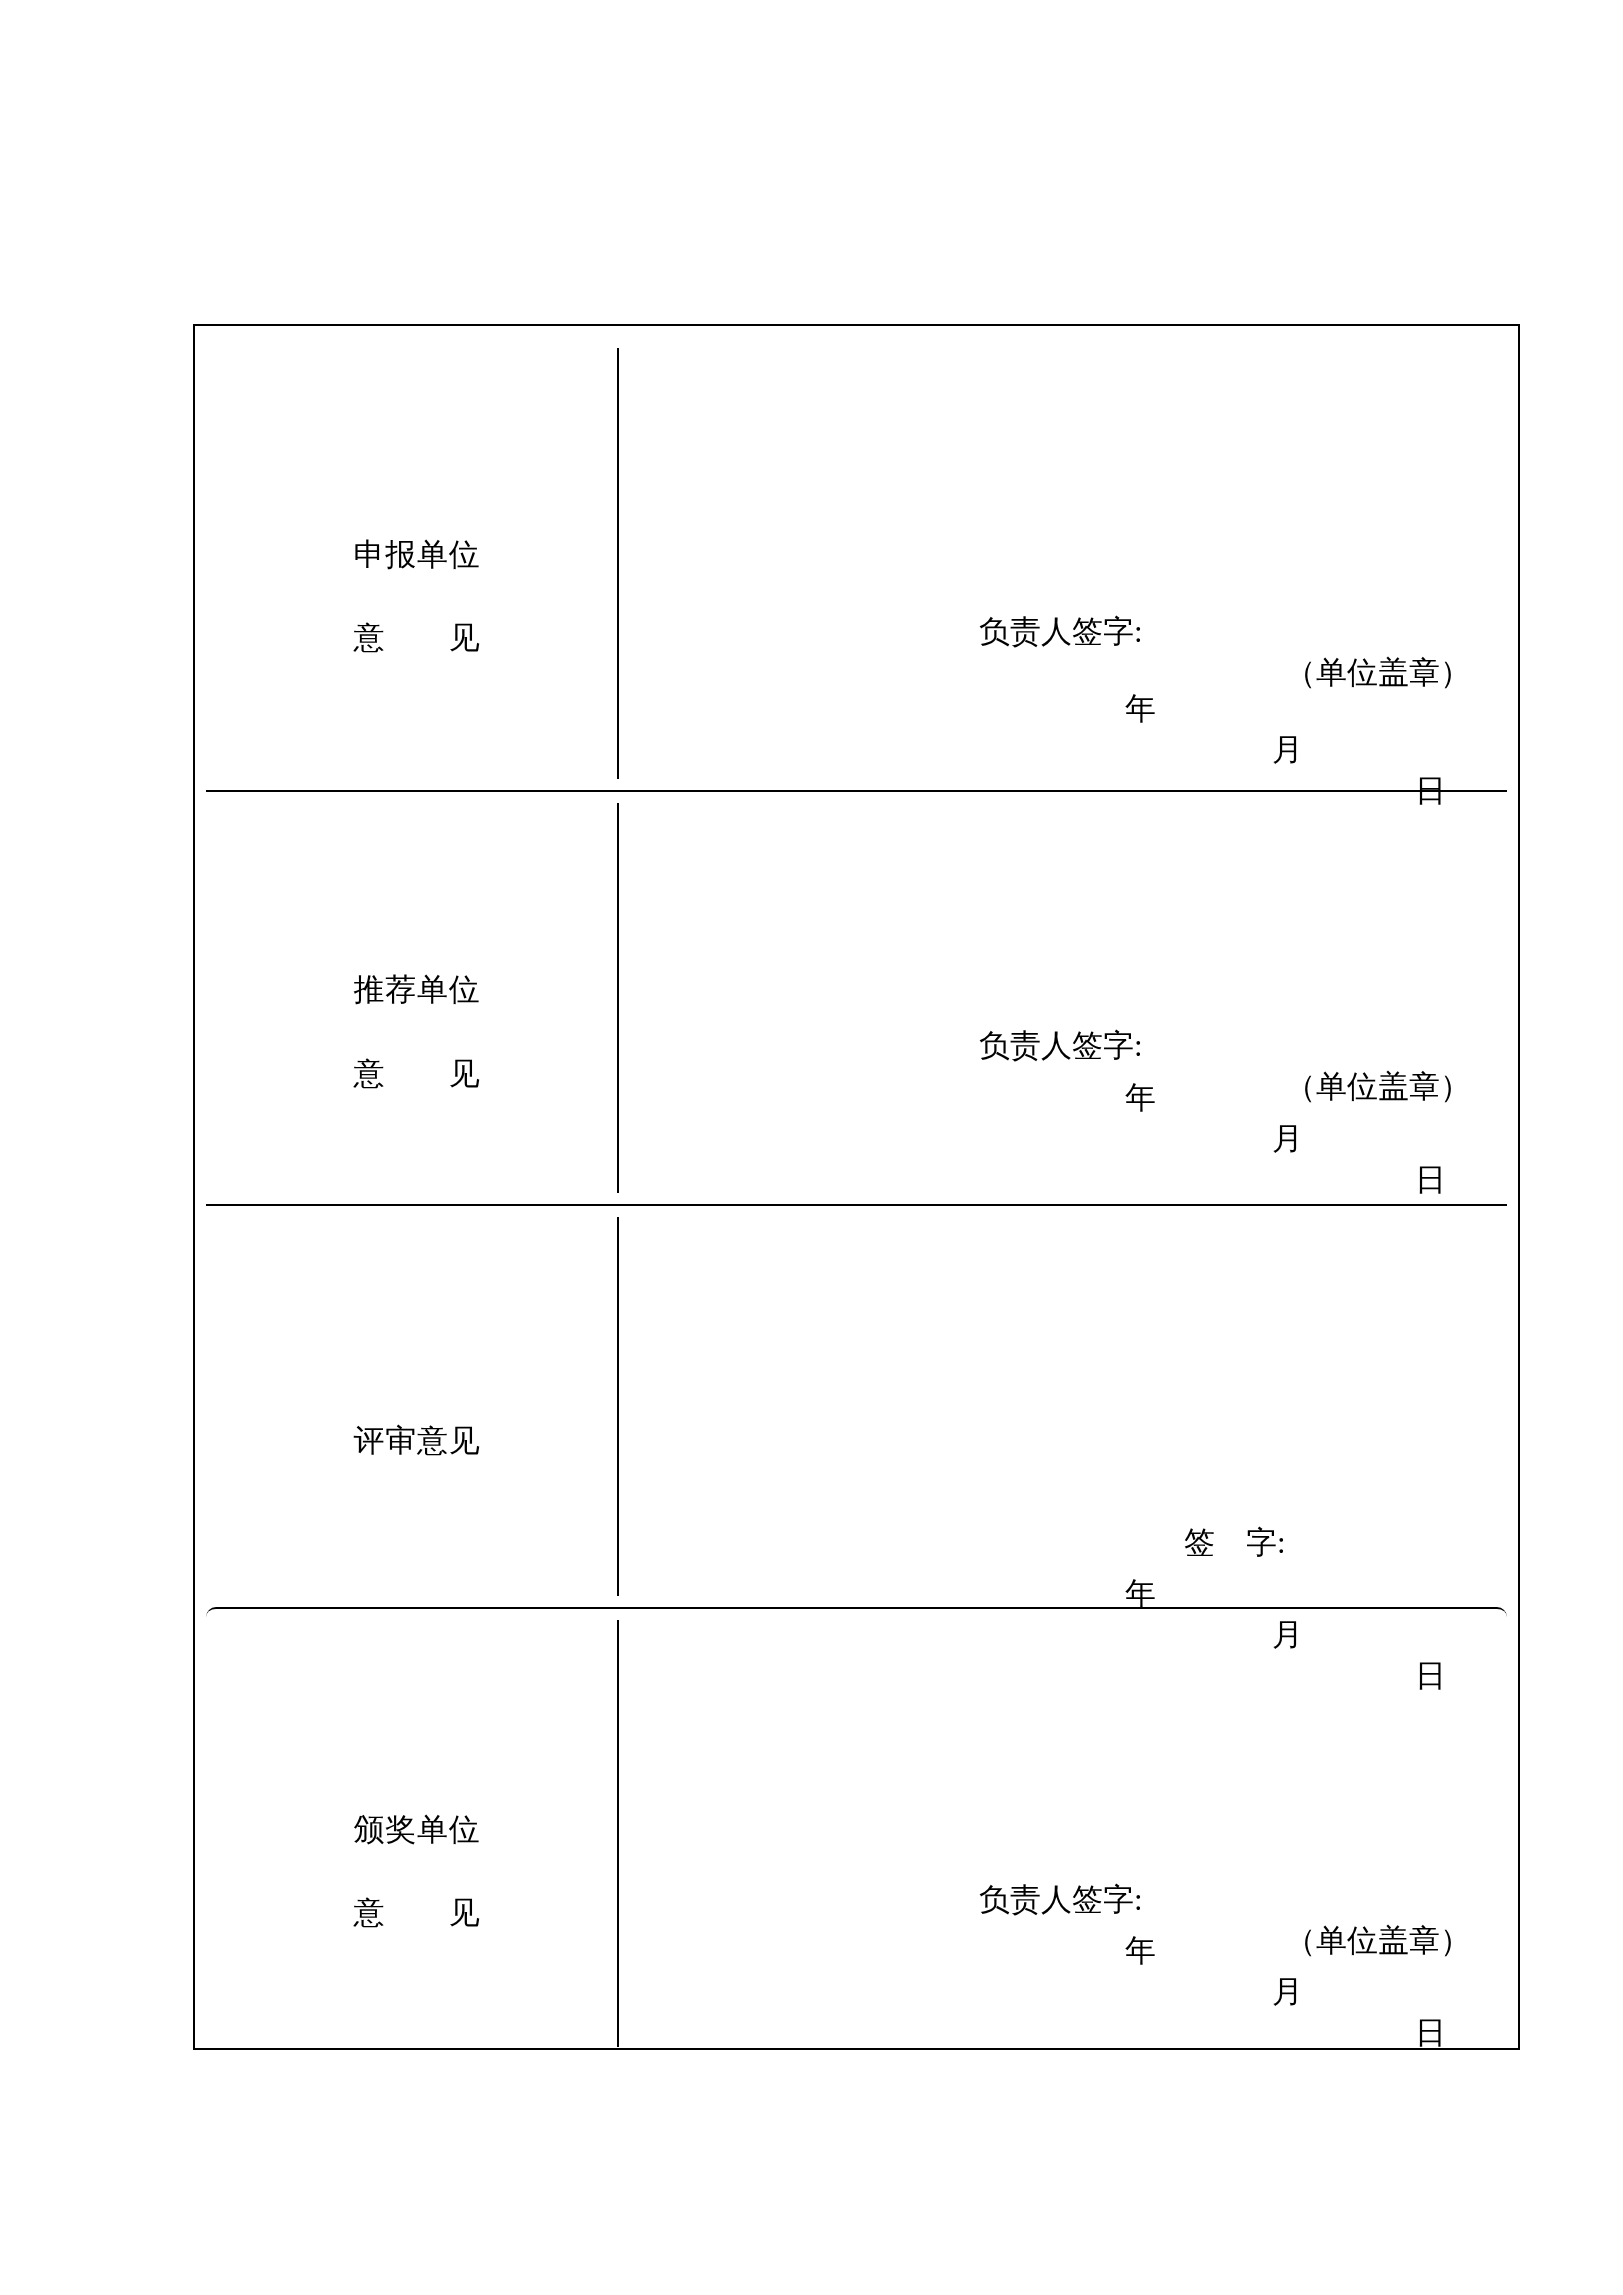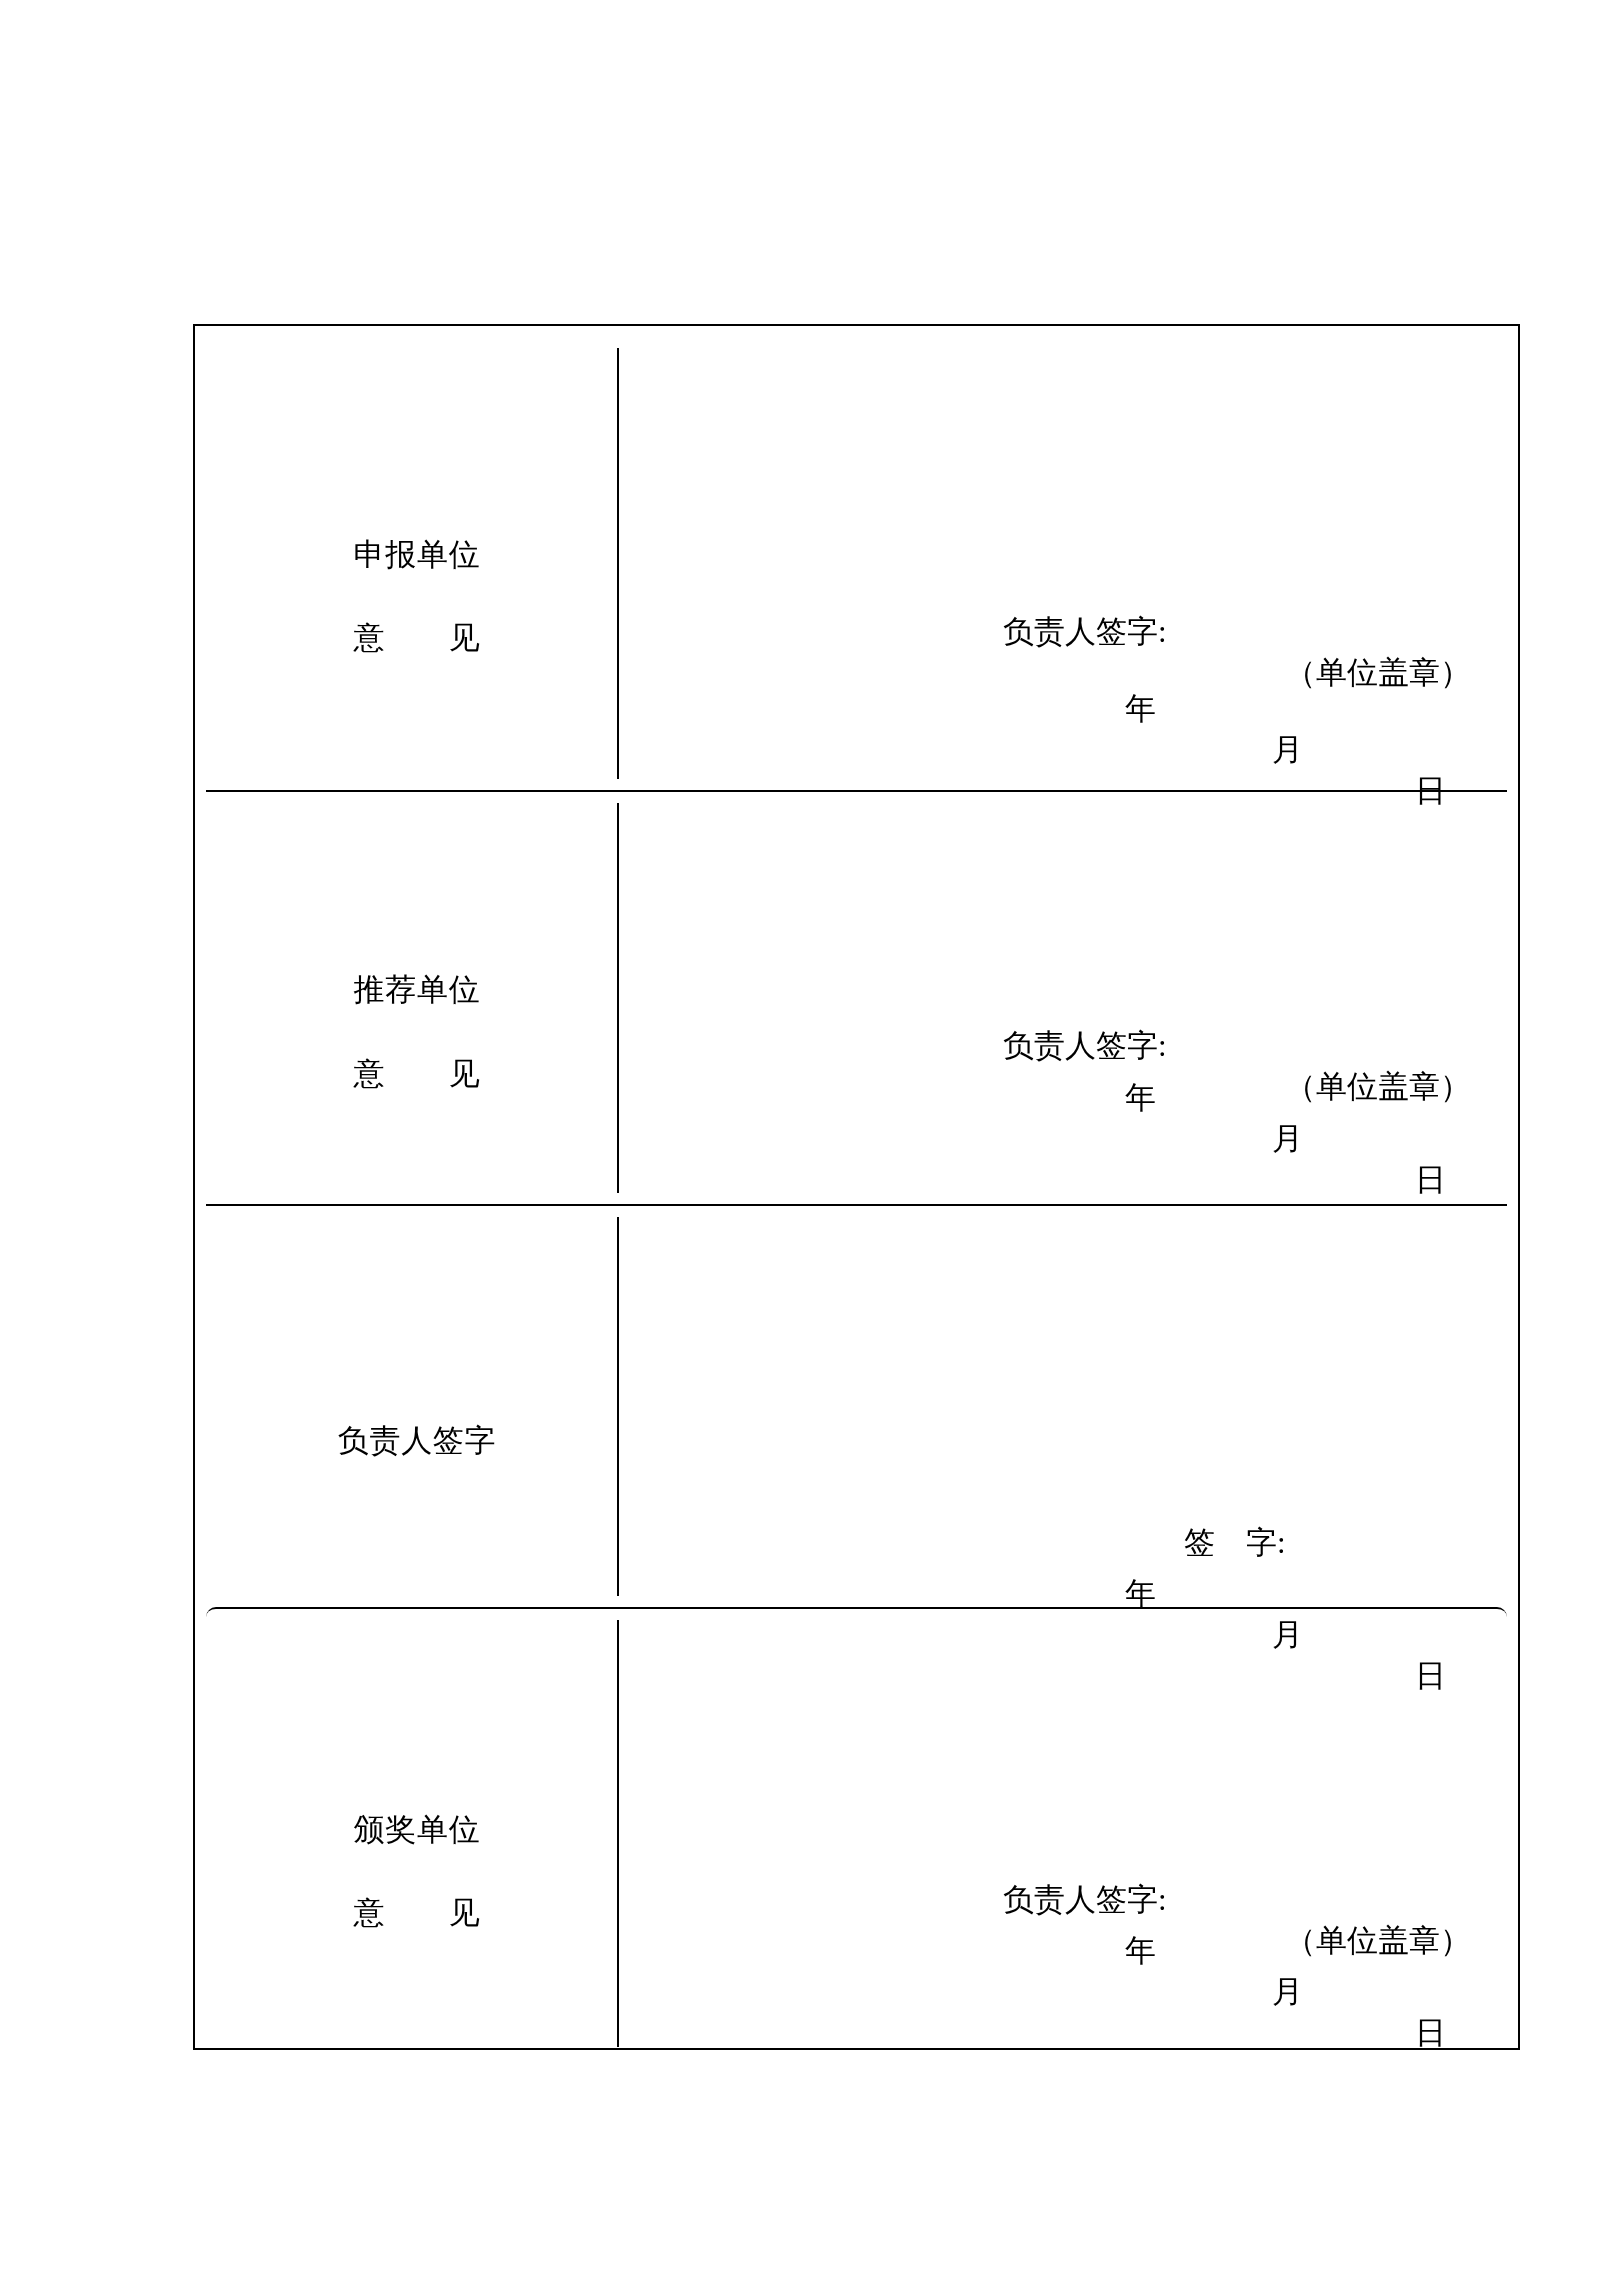--- a/index.html
+++ b/index.html
@@ -35,21 +35,21 @@
   }
   .content-cell {
     position: absolute; left: 402px; right: 0; top: 0; bottom: 0;
   }
   .line {
     position: absolute; left: 0; right: 0;
     height: 41px; line-height: 41px;
     white-space: pre;
   }
   .label-line { text-align: center; letter-spacing: 0.7px; }
-  .sig  { position: absolute; left: 362px; white-space: pre; }
+  .sig  { position: absolute; left: 338px; white-space: pre; }
   .seal { position: absolute; right: 3px; white-space: pre; }
   .yy { position: absolute; left: 484px; }
   .mm { position: absolute; left: 631px; }
   .dd { position: absolute; left: 774px; }
   
   .row1 .lbl1 { top: 175px; }  .row1 .lbl2 { top: 258px; }
   .row1 .sig-line { top: 200px; }  .row1 .date-line { top: 277px; }
   .row2 .lbl1 { top: 155px; text-align: center; }  .row2 .lbl2 { top: 239px; }
   .row2 .sig-line { top: 159px; }  .row2 .date-line { top: 211px; }
   .row3 .lbl1 { top: 192px; }
@@ -95,21 +95,21 @@
         <div class="line date-line">
           <span class="yy">年</span>
           <span class="mm">月</span>
           <span class="dd">日</span>
         </div>
       </div>
     </div>
 
     <div class="row row3">
       <div class="label-cell">
-        <div class="line label-line lbl1">负责人签字</div>
+        <div class="line label-line lbl1">评审意见</div>
       </div>
       <div class="content-cell">
         <div class="line sig-line">
           <span class="sig">签　字:</span>
         </div>
         <div class="line date-line">
           <span class="yy">年</span>
           <span class="mm">月</span>
           <span class="dd">日</span>
         </div>

